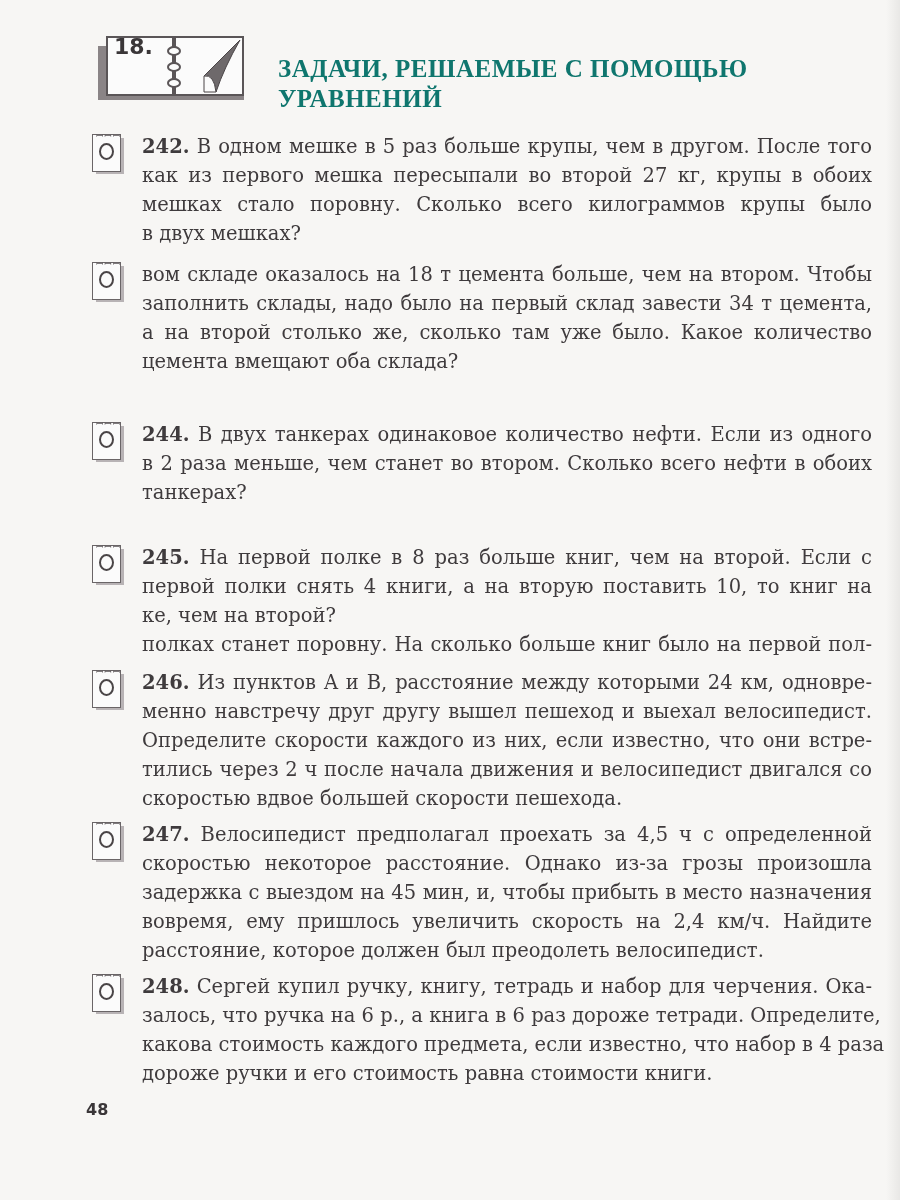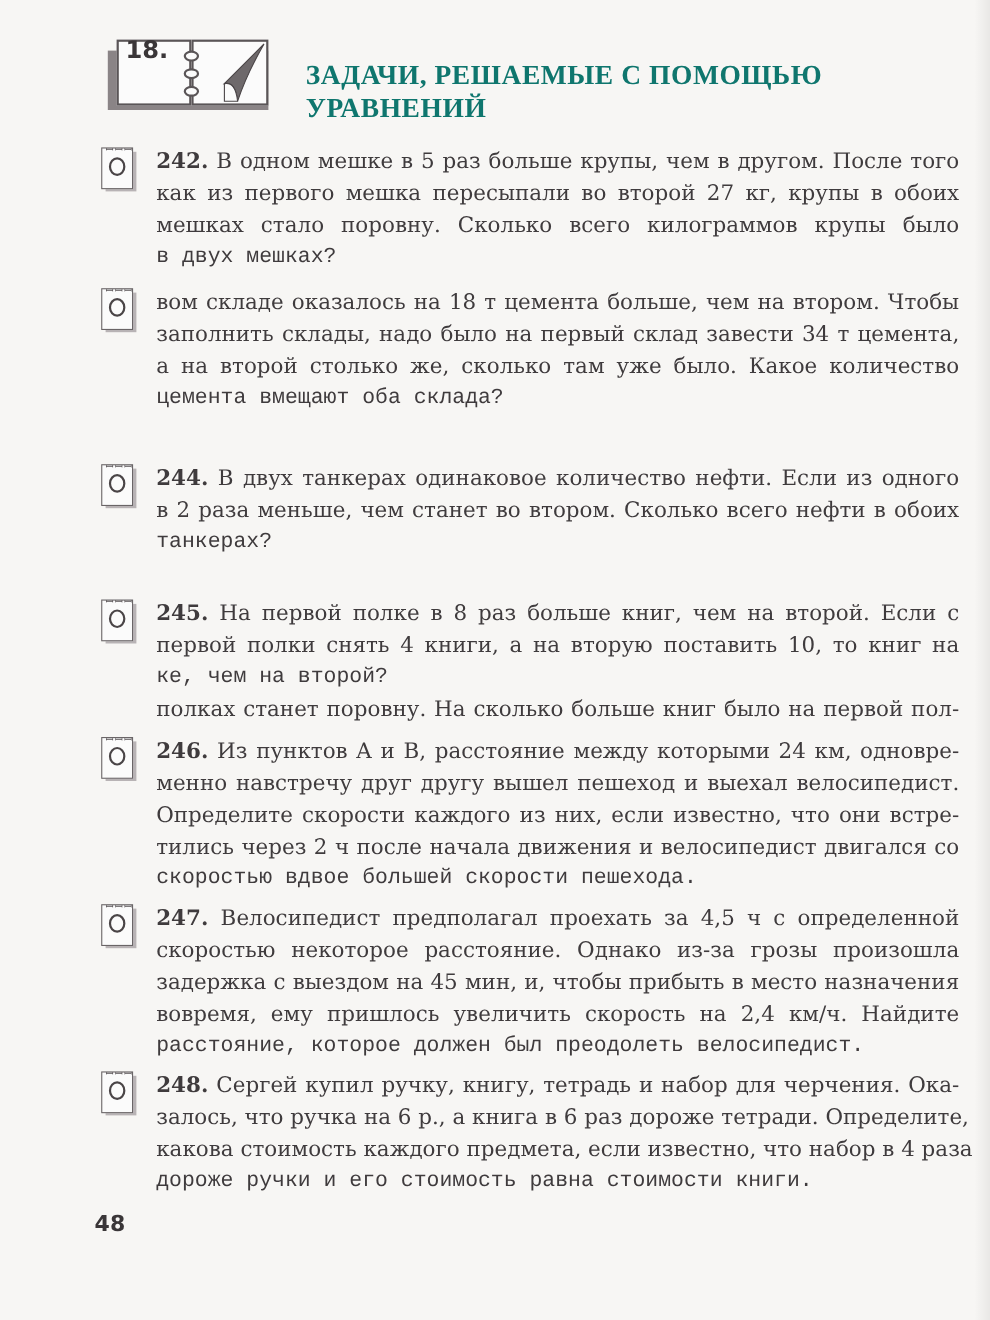--- a/index.html
+++ b/index.html
@@ -67,25 +67,25 @@
     position: absolute; left: 7px; top: 11px; width: 11px; height: 13px;
     border: 2.5px solid #4a4547; border-radius: 50%;
   }
   .ptext {
     position: absolute; left: 50px; top: 0; width: 730px;
     font-size: 19.5px; line-height: 29px; color: #3f3b3d;
     text-align: justify;
   }
   .pnum { font-weight: bold; }
   .line { display: block; text-align: justify; text-align-last: justify; white-space: nowrap; }
-  .line.last { text-align-last: left; font-family: Liberation Mono, monospace; }
+  .line.last { text-align-last: left; }
   .page-number {
     position: absolute; left: 86px; top: 1100px;
     font-family: "DejaVu Sans", "Liberation Sans", sans-serif;
-    font-weight: bold; font-size: 20px; color: #3a3638;
+    font-weight: bold; font-size: 16px; color: #3a3638;
   }
 </style>
 </head>
 <body>
 
 <div class="page-edge"></div>
 
 <div class="header">
   <div class="badge">
     <div class="badge-shadow"></div>

